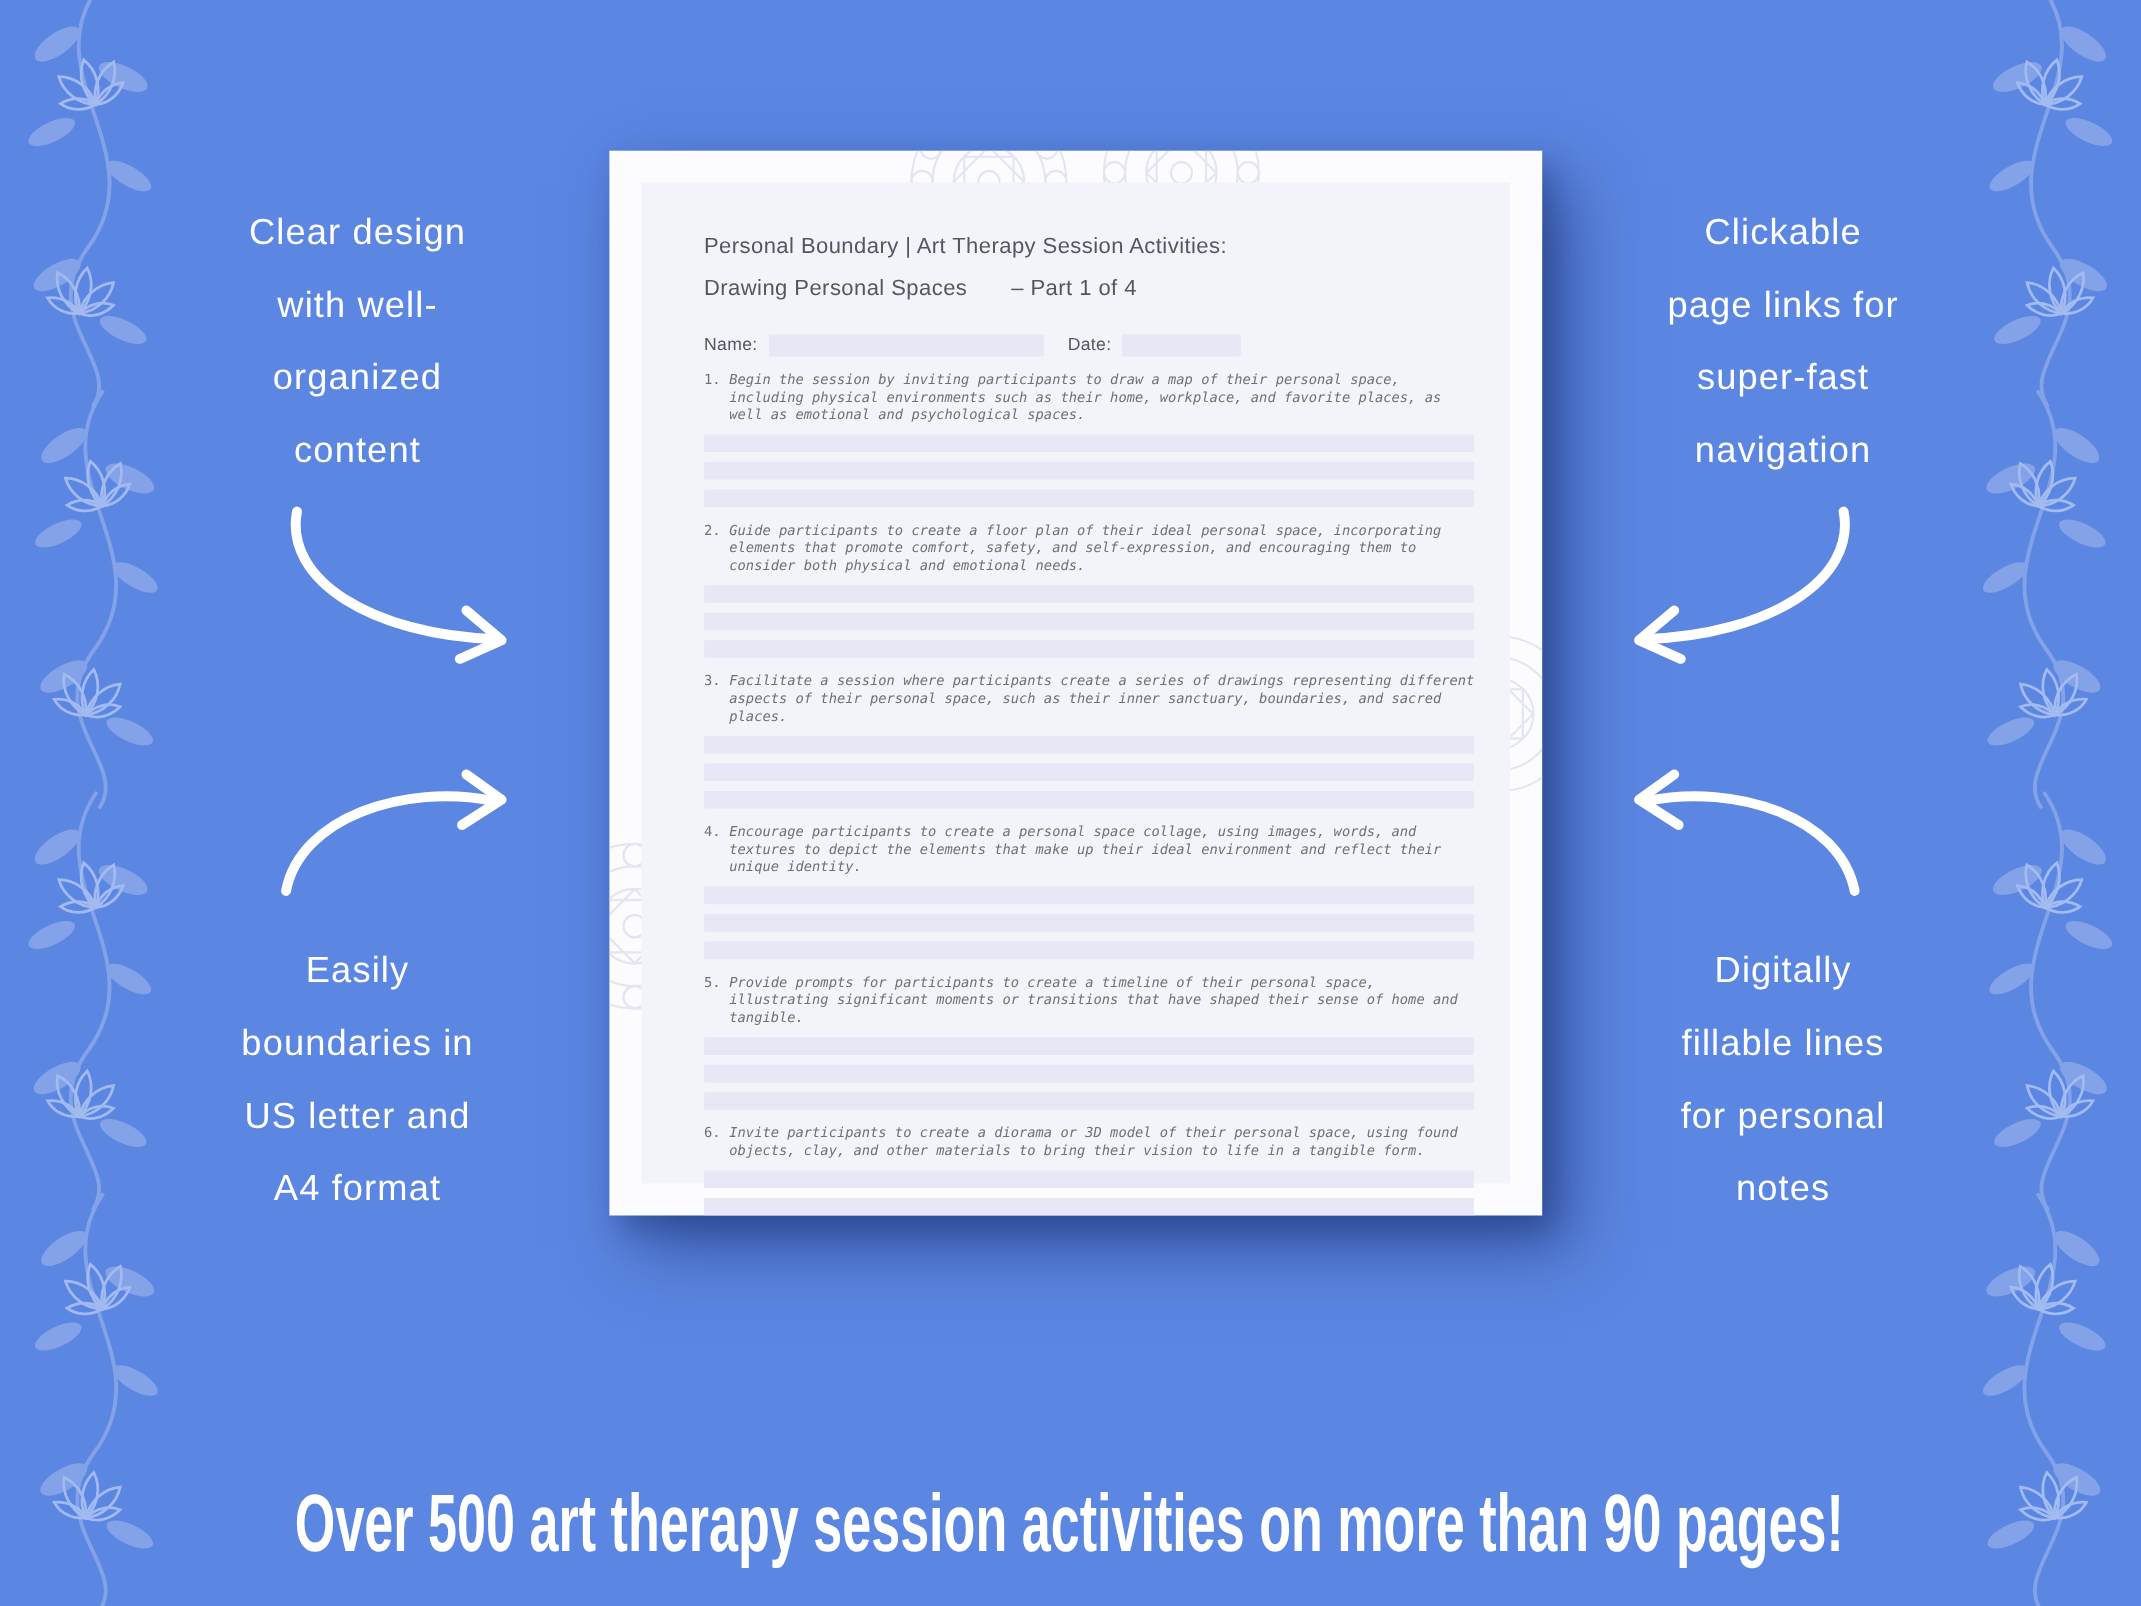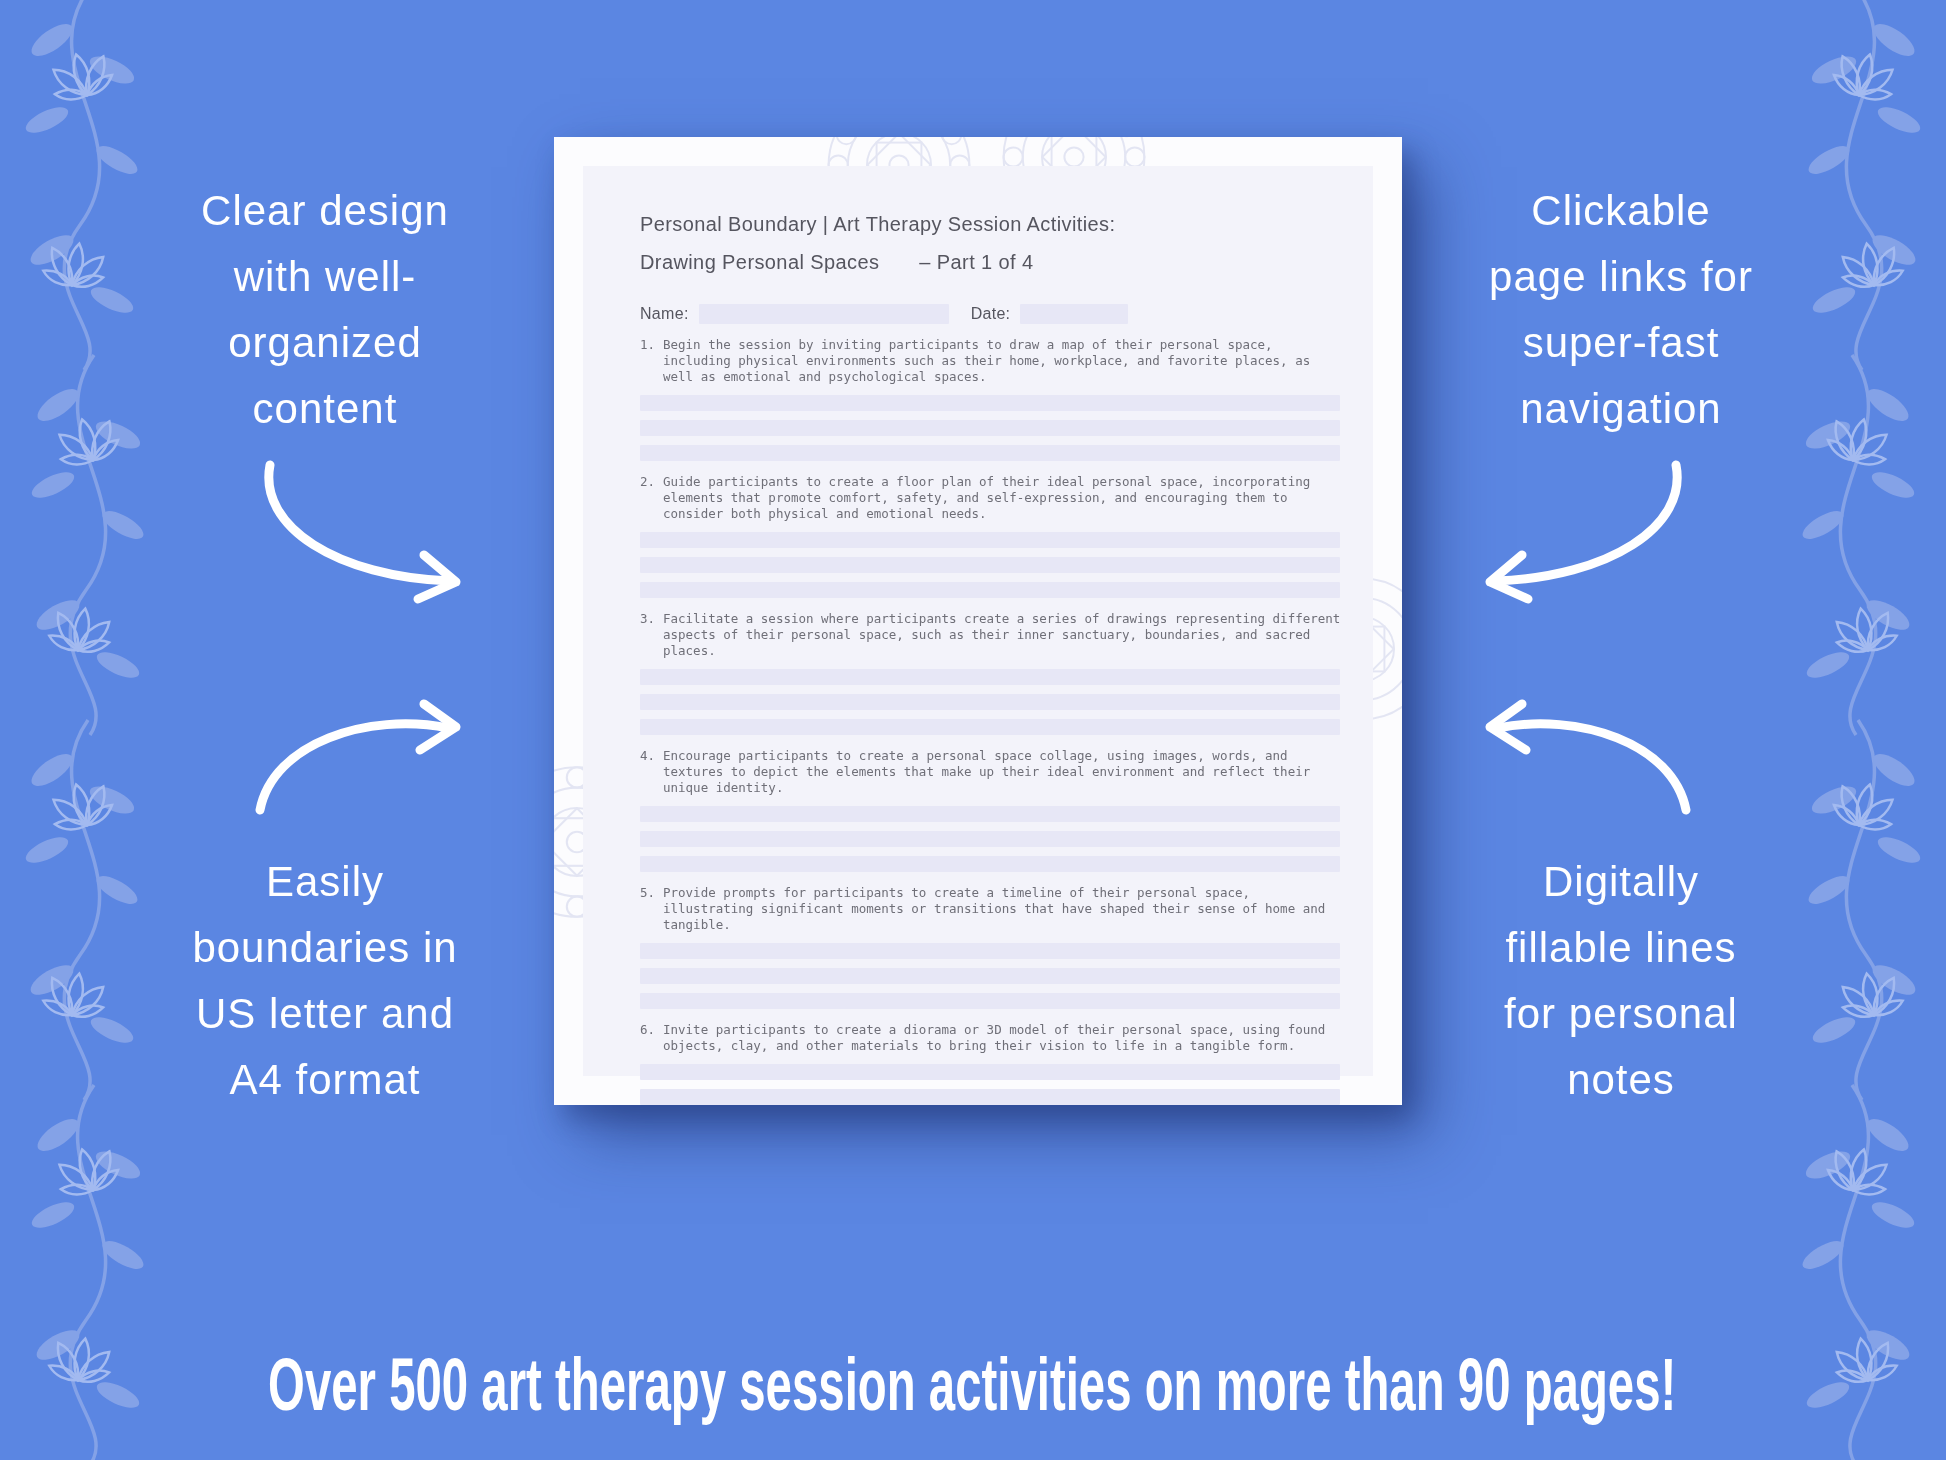--- a/index.html
+++ b/index.html
@@ -41,33 +41,33 @@
   .date-box{width:108px;margin-left:10px;}
   .item{margin-top:13px;}
   .item:first-of-type{margin-top:30px;}
   .item-text-row{display:flex;}
   .item-num{
     flex:none;width:23px;font-family:"DejaVu Sans Mono",monospace;
     font-size:12.5px;line-height:16px;color:var(--mono_gray);
   }
   .item-text{
     font-family:"DejaVu Sans Mono",monospace;font-size:12.5px;line-height:16px;
-    color:var(--mono_gray);white-space:pre;
+    color:var(--mono_gray);white-space:pre;font-style:italic;
   }
   .bars{margin-top:10px;}
   .bar{height:16px;background:var(--bar);border-radius:1px;margin-top:9px;}
   .bar:first-child{margin-top:0;}
   .footer-row{position:relative;margin-top:28px;height:20px;font-size:15px;color:var(--text_gray);}
   .page-number{position:absolute;left:50%;transform:translateX(-50%);letter-spacing:.5px;}
   .back-link{position:absolute;right:0;top:0;letter-spacing:.3px;cursor:pointer;}
   .back-link .arr{font-size:13px;margin-right:6px;}
   
   .caption{
     position:absolute;width:440px;text-align:center;color:var(--white);
-    font-size:42px;line-height:66px;font-weight:300;letter-spacing:1px;white-space:pre-line;
+    font-size:33px;line-height:66px;font-weight:300;letter-spacing:1px;white-space:pre-line;
   }
   .cap-tl{left:105px;top:178px;}
   .cap-tr{left:1401px;top:178px;}
   .cap-bl{left:105px;top:849px;}
   .cap-br{left:1401px;top:849px;}
   .arrow{position:absolute;pointer-events:none;}
   .arrow path{stroke:#fff;stroke-width:9;fill:none;stroke-linecap:round;stroke-linejoin:round;}
   
   .headline-wrap{
     position:absolute;left:0;top:1342px;width:1944px;display:flex;justify-content:center;

